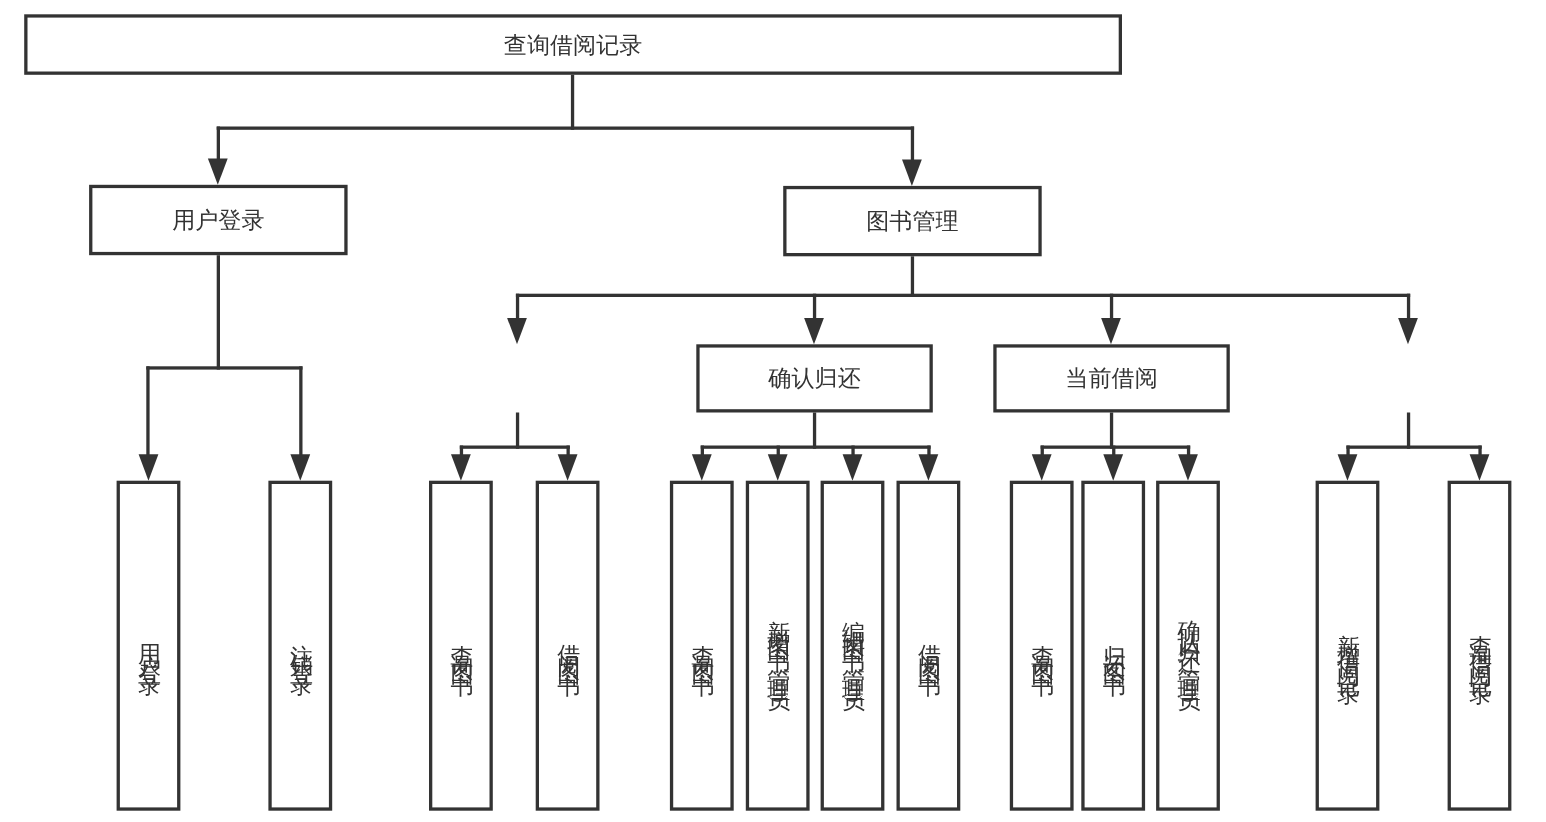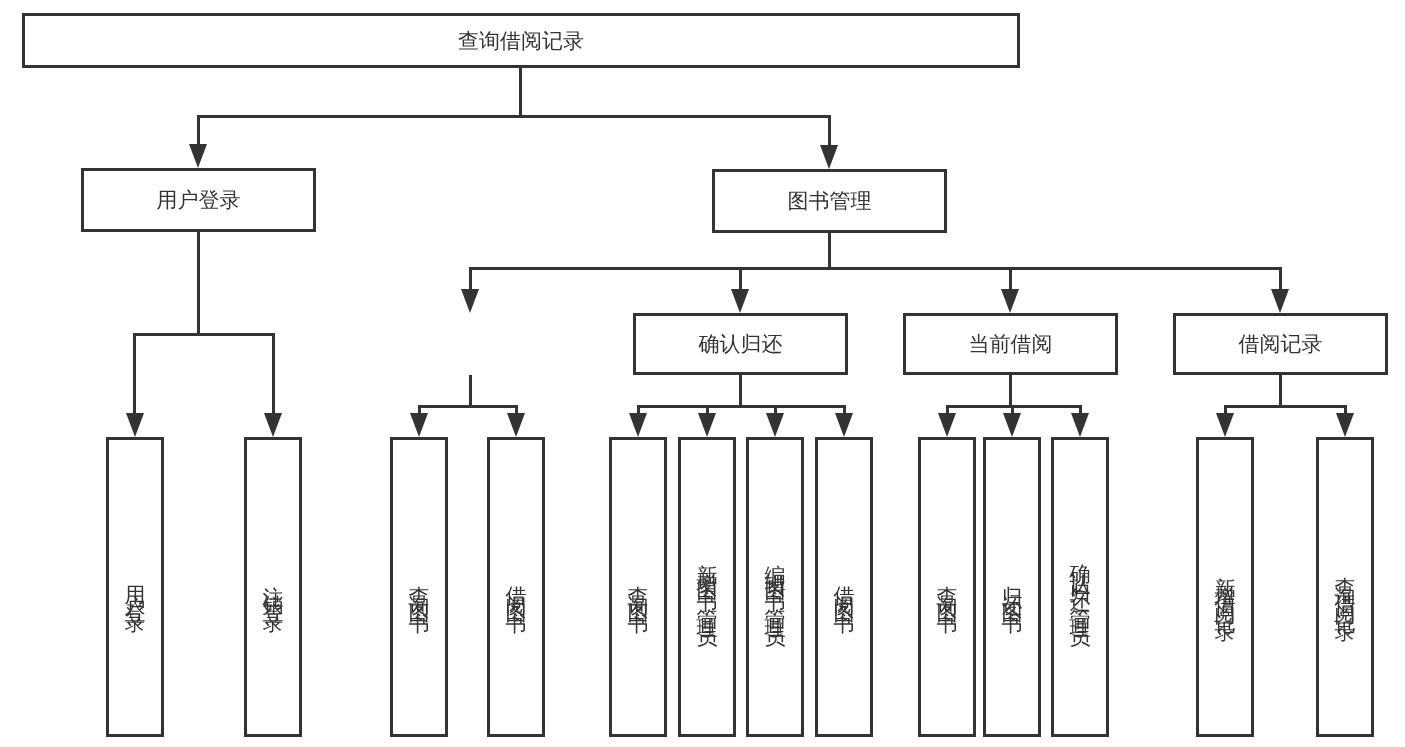--- a/index.html
+++ b/index.html
@@ -70,23 +70,20 @@
   <div class="arrow" style="left:461px;  top:289px"></div>
   <div class="arrow" style="left:731px;  top:289px"></div>
   <div class="arrow" style="left:1001px; top:289px"></div>
   <div class="arrow" style="left:1271px; top:289px"></div>
 
   <div class="node" style="left:633px; top:313px; width:215px; height:62px">
     <span>确认归还</span>
   </div>
   <div class="node" style="left:903px; top:313px; width:215px; height:62px">
     <span>当前借阅</span>
-  </div>
-  <div class="node" style="left:1173px; top:313px; width:215px; height:62px">
-    <span>借阅记录</span>
   </div>
 
   <div class="vline" style="left:469px; top:375px; height:33px"></div>
   <div class="hline" style="left:418px; top:405px; width:100px"></div>
   <div class="vline" style="left:418px; top:405px; height:10px"></div>
   <div class="vline" style="left:515px; top:405px; height:10px"></div>
   <div class="arrow" style="left:410px; top:413px"></div>
   <div class="arrow" style="left:507px; top:413px"></div>
 
   <div class="vline" style="left:739px; top:375px; height:33px"></div>

